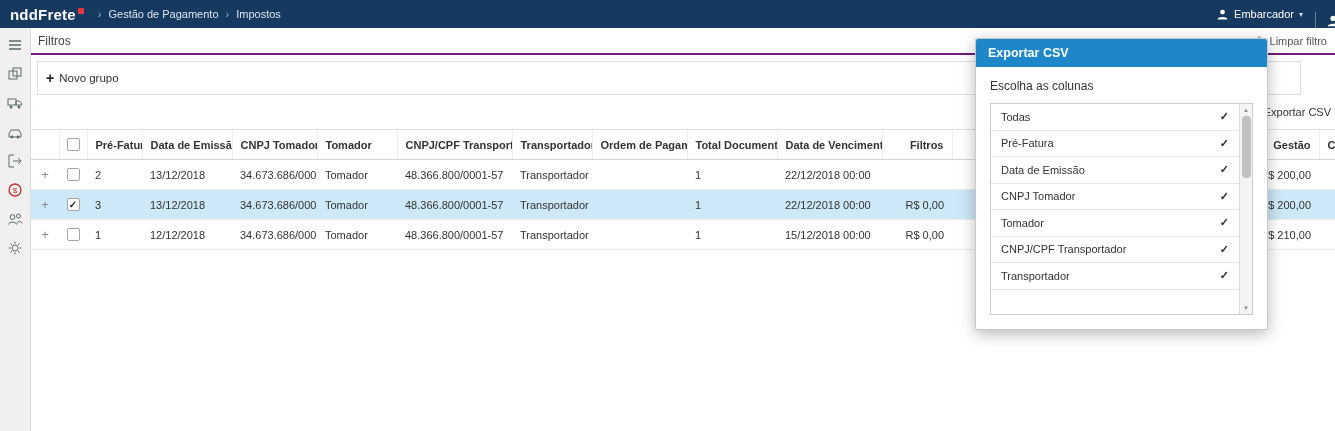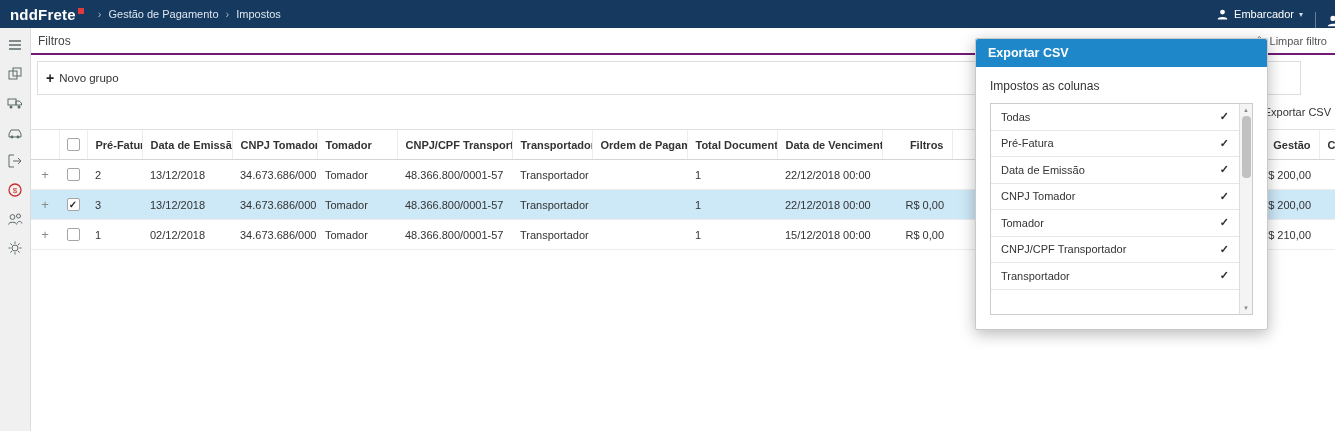--- a/index.html
+++ b/index.html
@@ -277,21 +277,21 @@
             <td></td>
             <td class="num">R$ 200,00</td>
             <td></td>
           </tr>
           <tr>
             <td class="c-exp"><span class="expander">+</span></td>
             <td class="c-chk">
                 <div class="checkbox"></div>
               </td>
             <td>1</td>
-            <td>02/12/2018</td>
+            <td>12/12/2018</td>
             <td>34.673.686/0001-01</td>
             <td>Tomador</td>
             <td>48.366.800/0001-57</td>
             <td>Transportador</td>
             <td></td>
             <td>1</td>
             <td>15/12/2018 00:00</td>
             <td class="num">R$ 0,00</td>
             <td></td>
             <td class="num">R$ 210,00</td>
@@ -300,21 +300,21 @@
         </tbody>
       </table>
     </div>
   </main>
 
   <div class="modal">
     <div class="modal-header">
       <span>Exportar CSV</span>
     </div>
     <div class="modal-body">
-      <div class="modal-subtitle">Impostos as colunas</div>
+      <div class="modal-subtitle">Escolha as colunas</div>
       <div class="options-box">
         <div class="options-scroll">
           <div class="opt">
             <span class="opt-label">Todas</span>
             <span class="opt-check">✓</span>
           </div>
           <div class="opt">
             <span class="opt-label">Pré-Fatura</span>
             <span class="opt-check">✓</span>
           </div>

